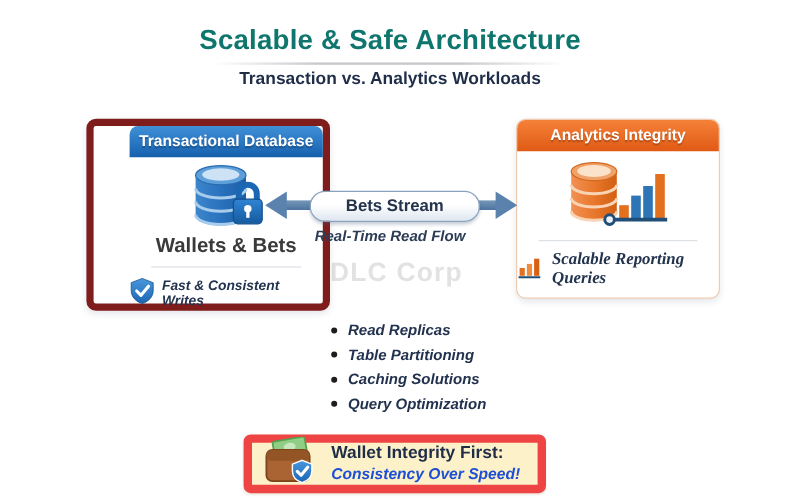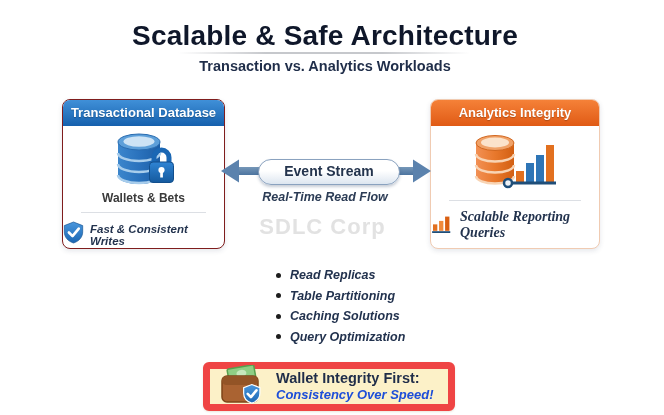--- a/index.html
+++ b/index.html
@@ -3,45 +3,45 @@
 <meta charset="utf-8">
 <style>
   html,body{margin:0;padding:0;background:#fff;}
   .canvas{
     position:relative;width:664px;height:415px;background:#ffffff;
     font-family:"Liberation Sans",sans-serif;overflow:hidden;
   }
   
   .page-title{
     position:absolute;top:20px;left:0;width:650px;text-align:center;
-    font-size:28px;font-weight:700;color:#0f172a;letter-spacing:.2px;margin:0;
+    font-size:23px;font-weight:700;color:#0f766e;letter-spacing:.2px;margin:0;
   }
   .title-rule{
     position:absolute;top:52px;left:178px;width:292px;height:2px;
     background:linear-gradient(90deg,rgba(200,200,200,0),#c6c8cc 30%,#c6c8cc 70%,rgba(200,200,200,0));
   }
   .page-subtitle{
     position:absolute;top:58px;left:0;width:650px;text-align:center;
     font-size:14.5px;font-weight:700;color:#1f2d49;margin:0;
   }
   
   .card{
     position:absolute;top:99px;height:148px;background:#fff;border-radius:8px;
     box-shadow:0 2px 5px rgba(40,60,90,.12);display:flex;flex-direction:column;align-items:center;
   }
-  .card-left{left:62px;width:161px;border:1px solid #7f1d1d;}
+  .card-left{left:72px;width:161px;border:6px solid #7f1d1d;padding-left:30px;}
   .card-right{left:430px;width:168px;border:1px solid #f0cbb2;}
   .card-header{
     width:100%;height:26px;line-height:26px;text-align:center;border-radius:7px 7px 0 0;
     color:#fff;font-size:13px;font-weight:700;text-shadow:0 1px 1px rgba(0,0,0,.25);
   }
   .card-header.blue{background:linear-gradient(180deg,#4090d8,#1560ad);}
   .card-header.orange{background:linear-gradient(180deg,#f58138,#e05a15);}
   .card-icon{margin-top:5px;height:62px;display:flex;align-items:center;justify-content:center;}
-  .card-label{font-size:12px;font-weight:700;color:#3a3a3a;margin-top:1px;}
+  .card-label{font-size:17px;font-weight:700;color:#3a3a3a;margin-top:1px;}
   .card-divider{width:78%;border-top:1px solid #dcdfe4;margin-top:7px;}
   .card-badge{display:flex;align-items:center;gap:6px;margin-top:8px;}
   .badge-text{font-size:11.5px;font-style:italic;font-weight:700;color:#23334e;}
   .card-right .badge-text{font-size:14px;font-family:Liberation Serif, serif;}
   
   .arrow-wrap{position:absolute;left:221px;top:158px;width:210px;height:26px;z-index:1;}
   .stream-pill{
     position:absolute;left:258px;top:159px;width:140px;height:24px;z-index:2;
     border:1.5px solid #8aa2bf;border-radius:13px;
     background:linear-gradient(180deg,#ffffff 45%,#dde6f0);
@@ -139,21 +139,21 @@
           <linearGradient id="arrG" x1="0" y1="0" x2="0" y2="1">
         <stop offset="0" stop-color="#7597b8"></stop>
             <stop offset="1" stop-color="#4d749f"></stop>
       </linearGradient>
         </defs>
       <rect x="14" y="9" width="182" height="8" fill="url(#arrG)"></rect>
       <polygon points="0,13 18,1.5 18,24.5" fill="#5b82ad"></polygon>
       <polygon points="210,13 192,1.5 192,24.5" fill="#5b82ad"></polygon>
     </svg>
   </div>
-  <div class="stream-pill">Event Stream</div>
+  <div class="stream-pill">Bets Stream</div>
   <div class="flow-sublabel">Real-Time Read Flow</div>
 
   <section class="card card-right">
     <div class="card-header orange">Analytics Integrity</div>
     <div class="card-icon">
       <svg width="86" height="58" viewBox="0 0 86 58">
         <defs>
           <linearGradient id="dbO" x1="0" y1="0" x2="1" y2="0">
             <stop offset="0" stop-color="#f29054"></stop>
               <stop offset=".5" stop-color="#e8782c"></stop>

